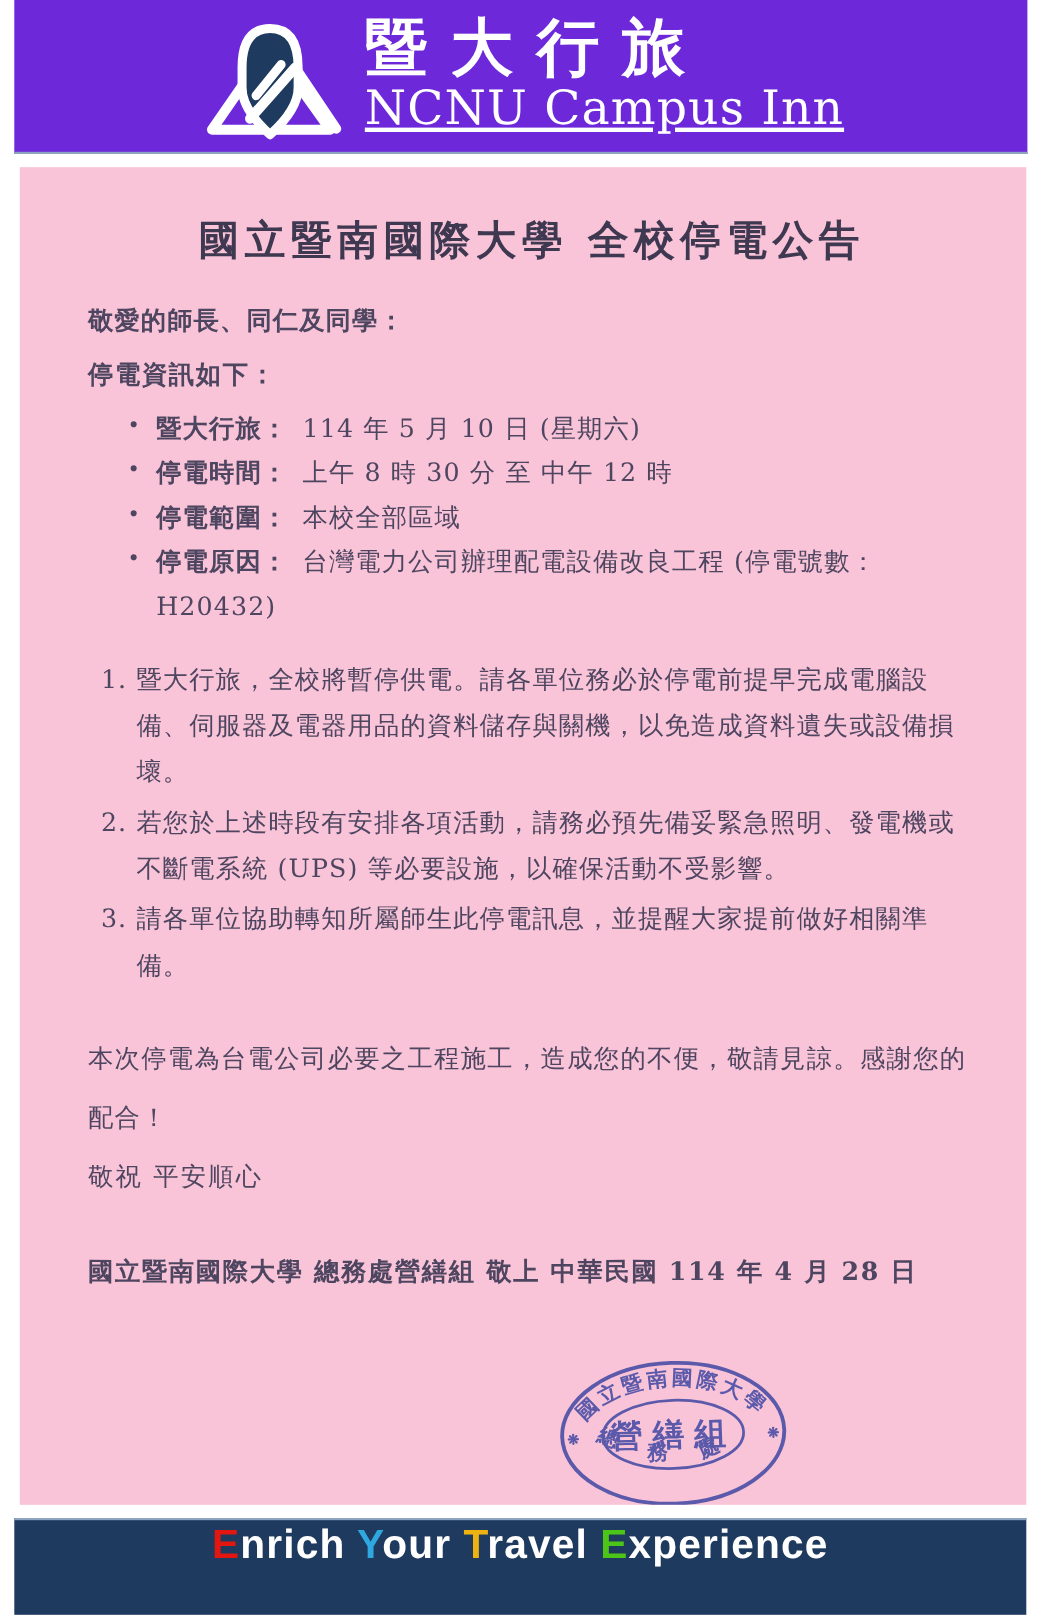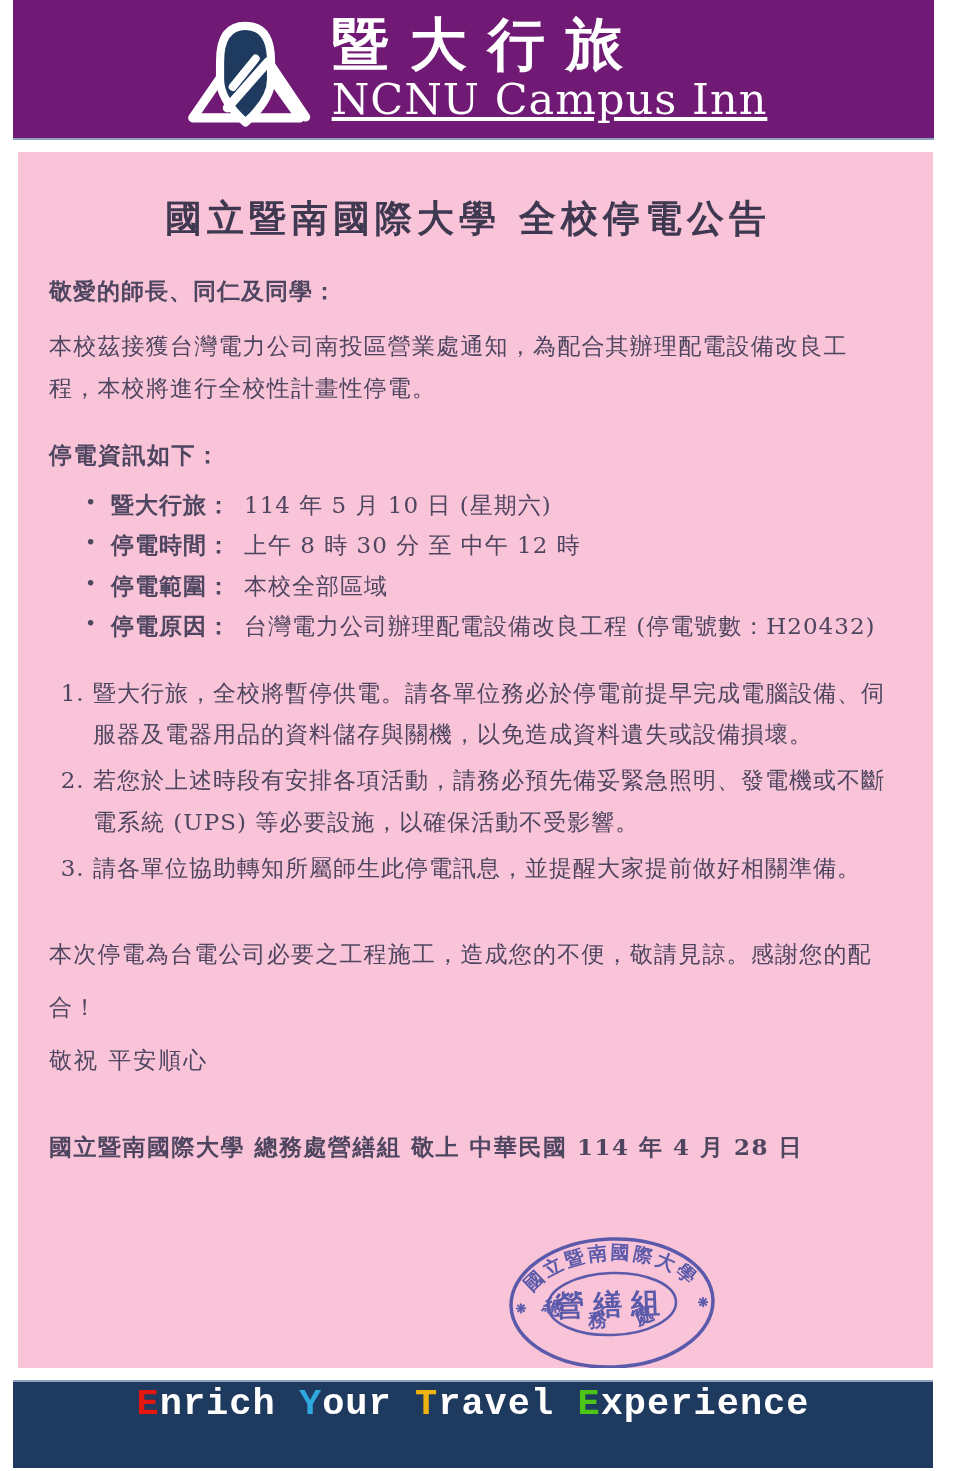--- a/index.html
+++ b/index.html
@@ -66,53 +66,52 @@
   }
   .stamp text{font-family:"DejaVu Serif","Liberation Serif",serif;font-weight:bold;}
 
   
   .footer-band{
     position:absolute;left:13px;top:1380px;width:920px;height:86px;
     display:flex;align-items:center;justify-content:center;
     border-top:2px solid #8ea3c0;
   }
   .slogan{
-    font-family:Liberation Mono, monospace;
+    font-family:Liberation Sans, sans-serif;
     font-size:37px;font-weight:bold;letter-spacing:1px;white-space:pre;
   }
 </style>
 </head>
 <body>
 
 <div class="page">
 
-  <div class="header-band" style="background-color: #701a75;">
+  <div class="header-band" style="background-color: #6d28d9;">
     <svg class="brand-logo" width="132" height="118" viewBox="0 0 145 125" aria-hidden="true">
 
       <path d="M72,30 L132,114 L14,114 Z" fill="none" stroke="#ffffff" stroke-width="10" stroke-linejoin="round" stroke-linecap="round"></path>
 
       <path d="M44,52 Q44,13 72,13 Q100,13 100,52 L100,72 Q100,94 72,119 Q44,94 44,72 Z" stroke="#ffffff" stroke-width="9" stroke-linejoin="round" fill="#1e3a5e"></path>
 
       <path d="M52,103 L97,52 L138,113" fill="none" stroke="#ffffff" stroke-width="10" stroke-linejoin="round" stroke-linecap="round"></path>
 
       <path d="M58,80 L83,49" fill="none" stroke="#ffffff" stroke-width="9" stroke-linecap="round"></path>
     </svg>
     <div class="brand-text">
       <div class="brand-cjk">暨大行旅</div>
       <div class="brand-en">NCNU Campus Inn</div>
     </div>
   </div>
 
-  <div class="notice" style="background-color: rgb(249, 195, 216); color: rgb(78, 70, 96); padding-left: 31px;">
+  <div class="notice" style="background-color: rgb(249, 195, 216); color: rgb(78, 70, 96);">
 
     <h1 class="notice-title">國立暨南國際大學 全校停電公告</h1>
 
     <p class="greeting">敬愛的師長、同仁及同學：</p>
 
-    <p class="intro">本校茲接獲台灣電力公司南投區營業處通知，為配合其辦理配電設備改良工程，本校將進行全校性計畫性停電。</p>
 
     <p class="sec-heading">停電資訊如下：</p>
 
     <ul class="info-list">
       <li>
         <span class="info-label">暨大行旅：</span><span class="info-value">114 年 5 月 10 日 (星期六)</span>
       </li>
       <li>
         <span class="info-label">停電時間：</span><span class="info-value">上午 8 時 30 分 至 中午 12 時</span>
       </li>

